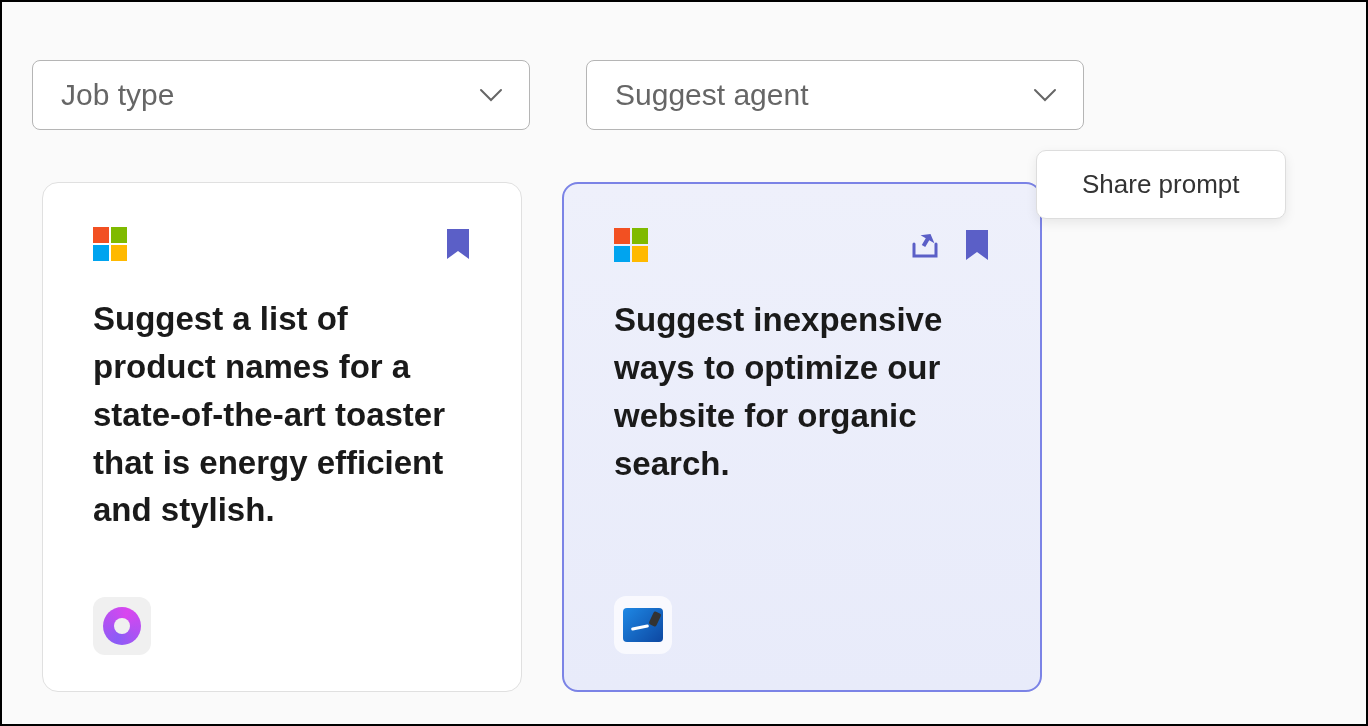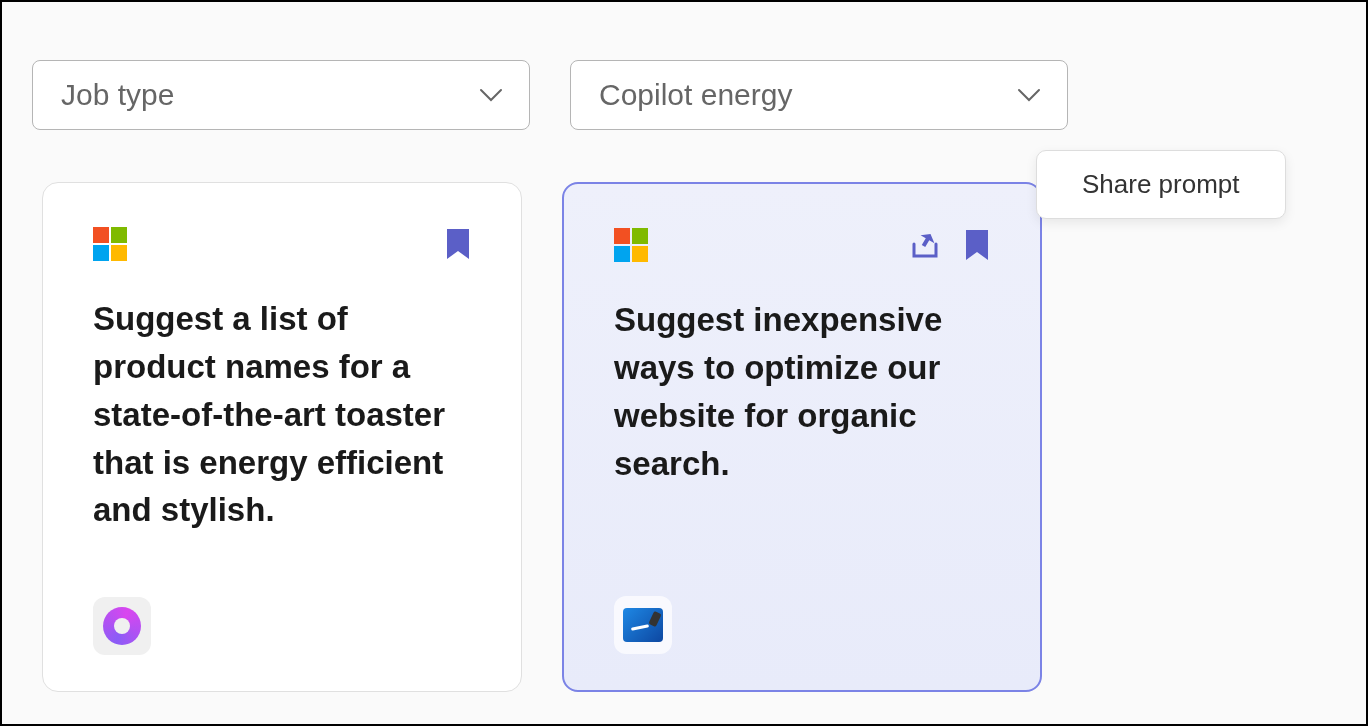--- a/index.html
+++ b/index.html
@@ -8,21 +8,21 @@
       background: #fafafa;
       width: 1368px;
       height: 726px;
       overflow: hidden;
       position: relative;
       border: 2px solid #000;
     }
     
     .filters {
       display: flex;
-      gap: 40px;
+      gap: 56px;
       padding: 58px 30px 0 30px;
     }
     
     .dropdown {
       display: flex;
       align-items: center;
       justify-content: space-between;
       width: 498px;
       height: 70px;
       background: #fff;
@@ -206,21 +206,21 @@
 <div class="filters">
   <div class="dropdown">
     <span class="dropdown-label">Job type</span>
     <span class="chevron">
       <svg viewBox="0 0 24 14">
           <path d="M2 2 L12 12 L22 2" stroke="#666" stroke-width="2" fill="none" stroke-linecap="round"></path>
         </svg>
     </span>
   </div>
   <div class="dropdown">
-    <span class="dropdown-label">Copilot energy</span>
+    <span class="dropdown-label">Suggest agent</span>
     <span class="chevron">
       <svg viewBox="0 0 24 14">
           <path d="M2 2 L12 12 L22 2" stroke="#666" stroke-width="2" fill="none" stroke-linecap="round"></path>
         </svg>
     </span>
   </div>
 </div>
 
 <div class="cards-row">
 

